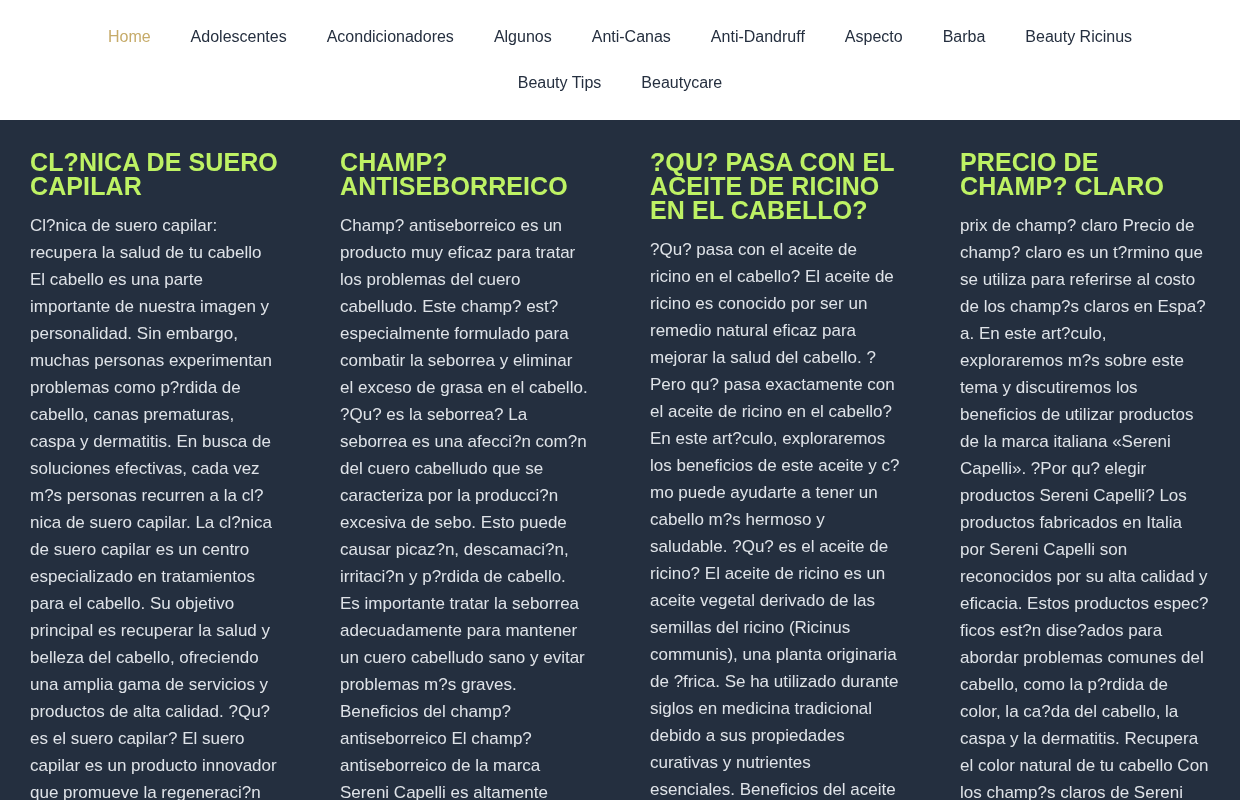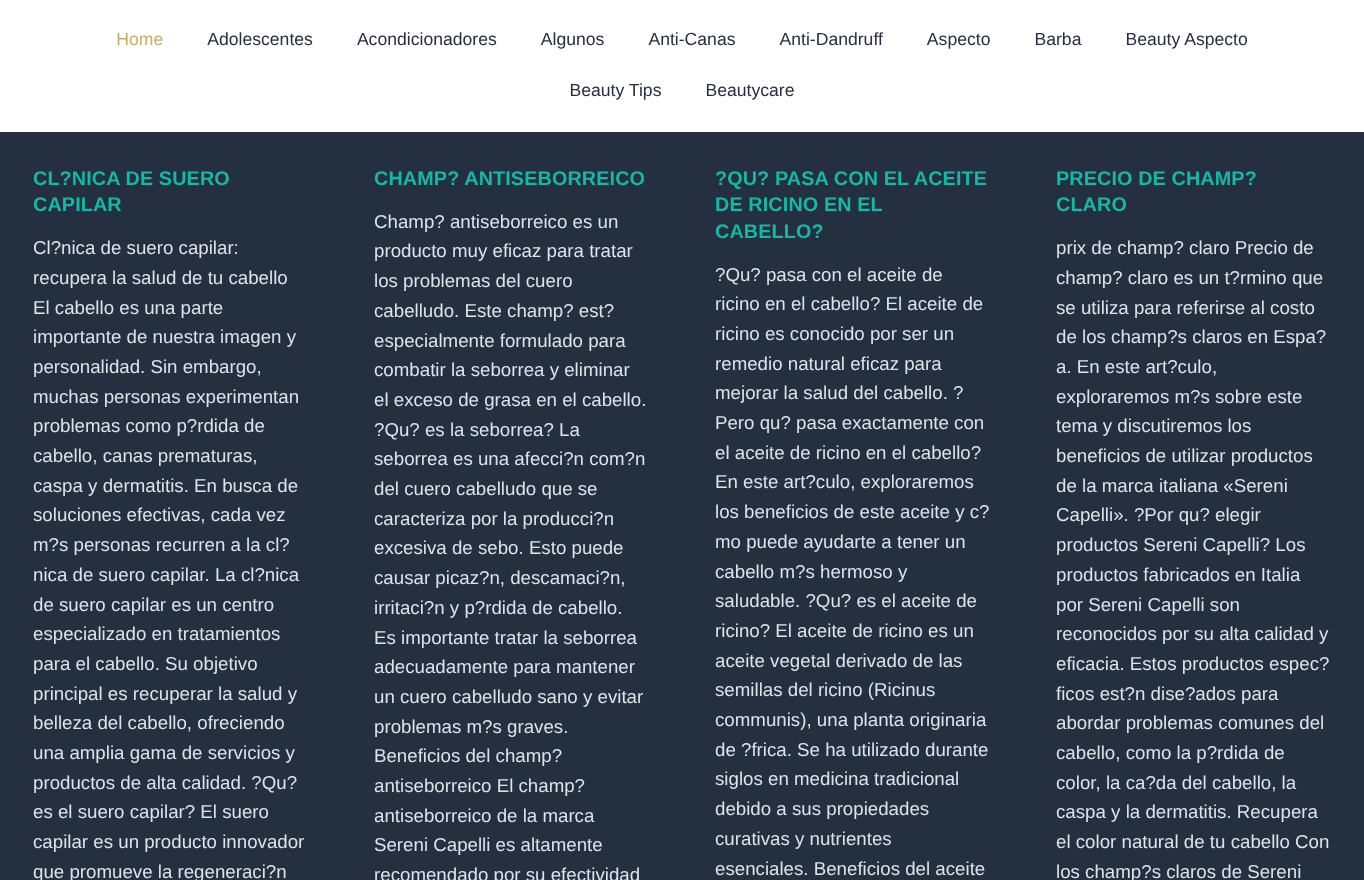--- a/index.html
+++ b/index.html
@@ -65,22 +65,22 @@
     height: 680px;
   }
   .col {
     width: 310px;
     flex: 0 0 310px;
     padding: 0 30px 0 30px;
     overflow: hidden;
     height: 680px;
   }
   .col-title {
-    color: #14b8a6;
-    font-size: 18px;
+    color: #bef264;
+    font-size: 25px;
     font-weight: bold;
     line-height: 24px;
     margin: 30px 0 0 0;
     text-transform: uppercase;
     letter-spacing: 0.1px;
     font-family: "Liberation Sans", sans-serif;
   }
   .col-body {
     color: #dfe3e8;
     font-size: 17px;
@@ -95,21 +95,21 @@
 <header class="site-header">
   <nav class="nav-menu">
     <a class="nav-item is-active" href="#">Home</a>
     <a class="nav-item" href="#">Adolescentes</a>
     <a class="nav-item" href="#">Acondicionadores</a>
     <a class="nav-item" href="#">Algunos</a>
     <a class="nav-item" href="#">Anti-Canas</a>
     <a class="nav-item" href="#">Anti-Dandruff</a>
     <a class="nav-item" href="#">Aspecto</a>
     <a class="nav-item" href="#">Barba</a>
-    <a class="nav-item" href="#">Beauty Aspecto</a>
+    <a class="nav-item" href="#">Beauty Ricinus</a>
 
     <div class="nav-row-2">
       <a class="nav-item" href="#">Beauty Tips</a>
       <a class="nav-item" href="#">Beautycare</a>
     </div>
   </nav>
 </header>
 
 <section class="content-band">
   <div class="columns">

